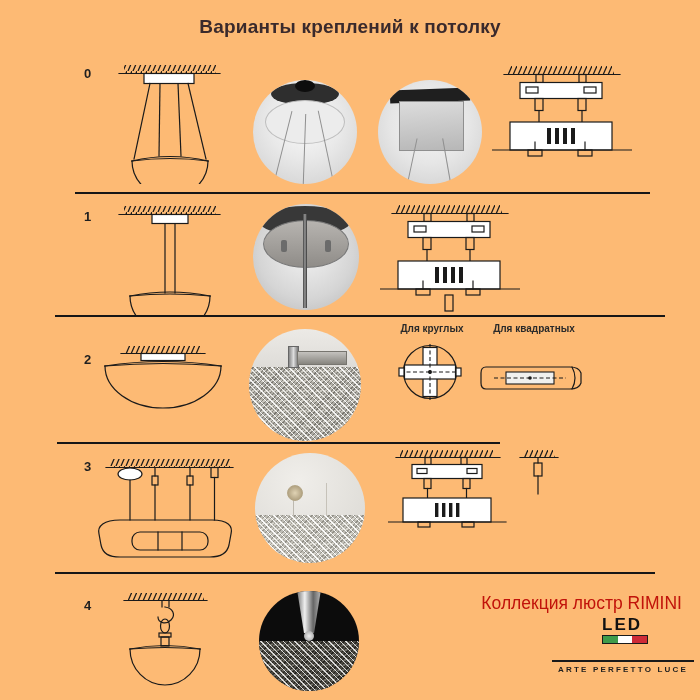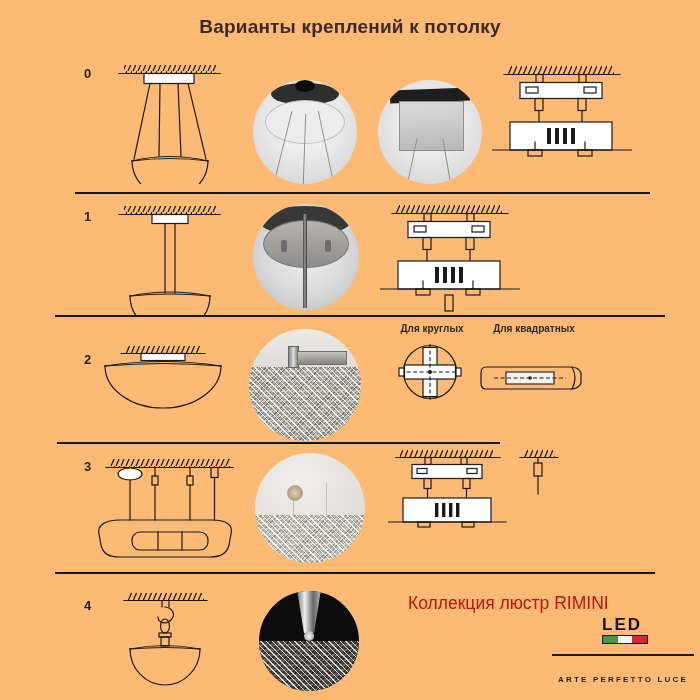--- a/index.html
+++ b/index.html
@@ -69,32 +69,32 @@
   .p4 .cry{top:50px;left:0;width:100%;height:50px;}
   
   .svgbox{position:absolute;}
   .s{stroke:#1a1a1a;stroke-width:1.2;fill:none;stroke-linecap:square;}
   .sw{stroke:#1a1a1a;stroke-width:1.2;fill:#fff;}
   .f{fill:#1a1a1a;stroke:none;}
   .d{stroke:#1a1a1a;stroke-width:1.1;fill:none;stroke-dasharray:4 2.5;}
   .if{fill:#f0f0ee;stroke:#1a1a1a;stroke-width:1.1;}
   .hx{fill:url(#hatchp);stroke:none;}
   .minilabel{position:absolute;font-size:10px;font-weight:700;color:#2a2a2a;text-align:center;}
-  .collection{position:absolute;left:408px;top:593px;width:274px;text-align:left;
+  .collection{position:absolute;left:408px;top:593px;width:274px;text-align:right;
               font-size:17.5px;font-weight:400;color:#c1130a;}
   
   .logo{position:absolute;left:552px;top:616px;width:142px;}
   .logo-top{display:flex;align-items:flex-end;justify-content:center;}
   .logo-ap{font-family:"Liberation Serif",serif;font-weight:700;font-size:56px;
            line-height:50px;letter-spacing:-7px;color:#161616;}
   .logo-right{display:flex;flex-direction:column;margin-left:4px;margin-bottom:2px;}
   .logo-led{font-size:17px;font-weight:700;letter-spacing:2px;line-height:1;color:#111;}
   .logo-flag{display:flex;width:44px;height:7px;border:1px solid #1a1a1a;margin-top:2px;}
   .logo-flag i{flex:1;}
-  .logo-tagline{margin-top:8px;border-top:2px solid #1a1a1a;padding-top:19px;text-align:center;
+  .logo-tagline{margin-top:14px;border-top:2px solid #1a1a1a;padding-top:3px;text-align:center;
                 font-size:8px;font-weight:700;letter-spacing:2.2px;color:#1f1f1f;white-space:nowrap;}
 </style>
 </head>
 <body>
 
 <div class="page">
 
   <svg width="0" height="0" style="position:absolute">
     <defs>
       <pattern id="hatchp" width="5" height="9" patternUnits="userSpaceOnUse">

